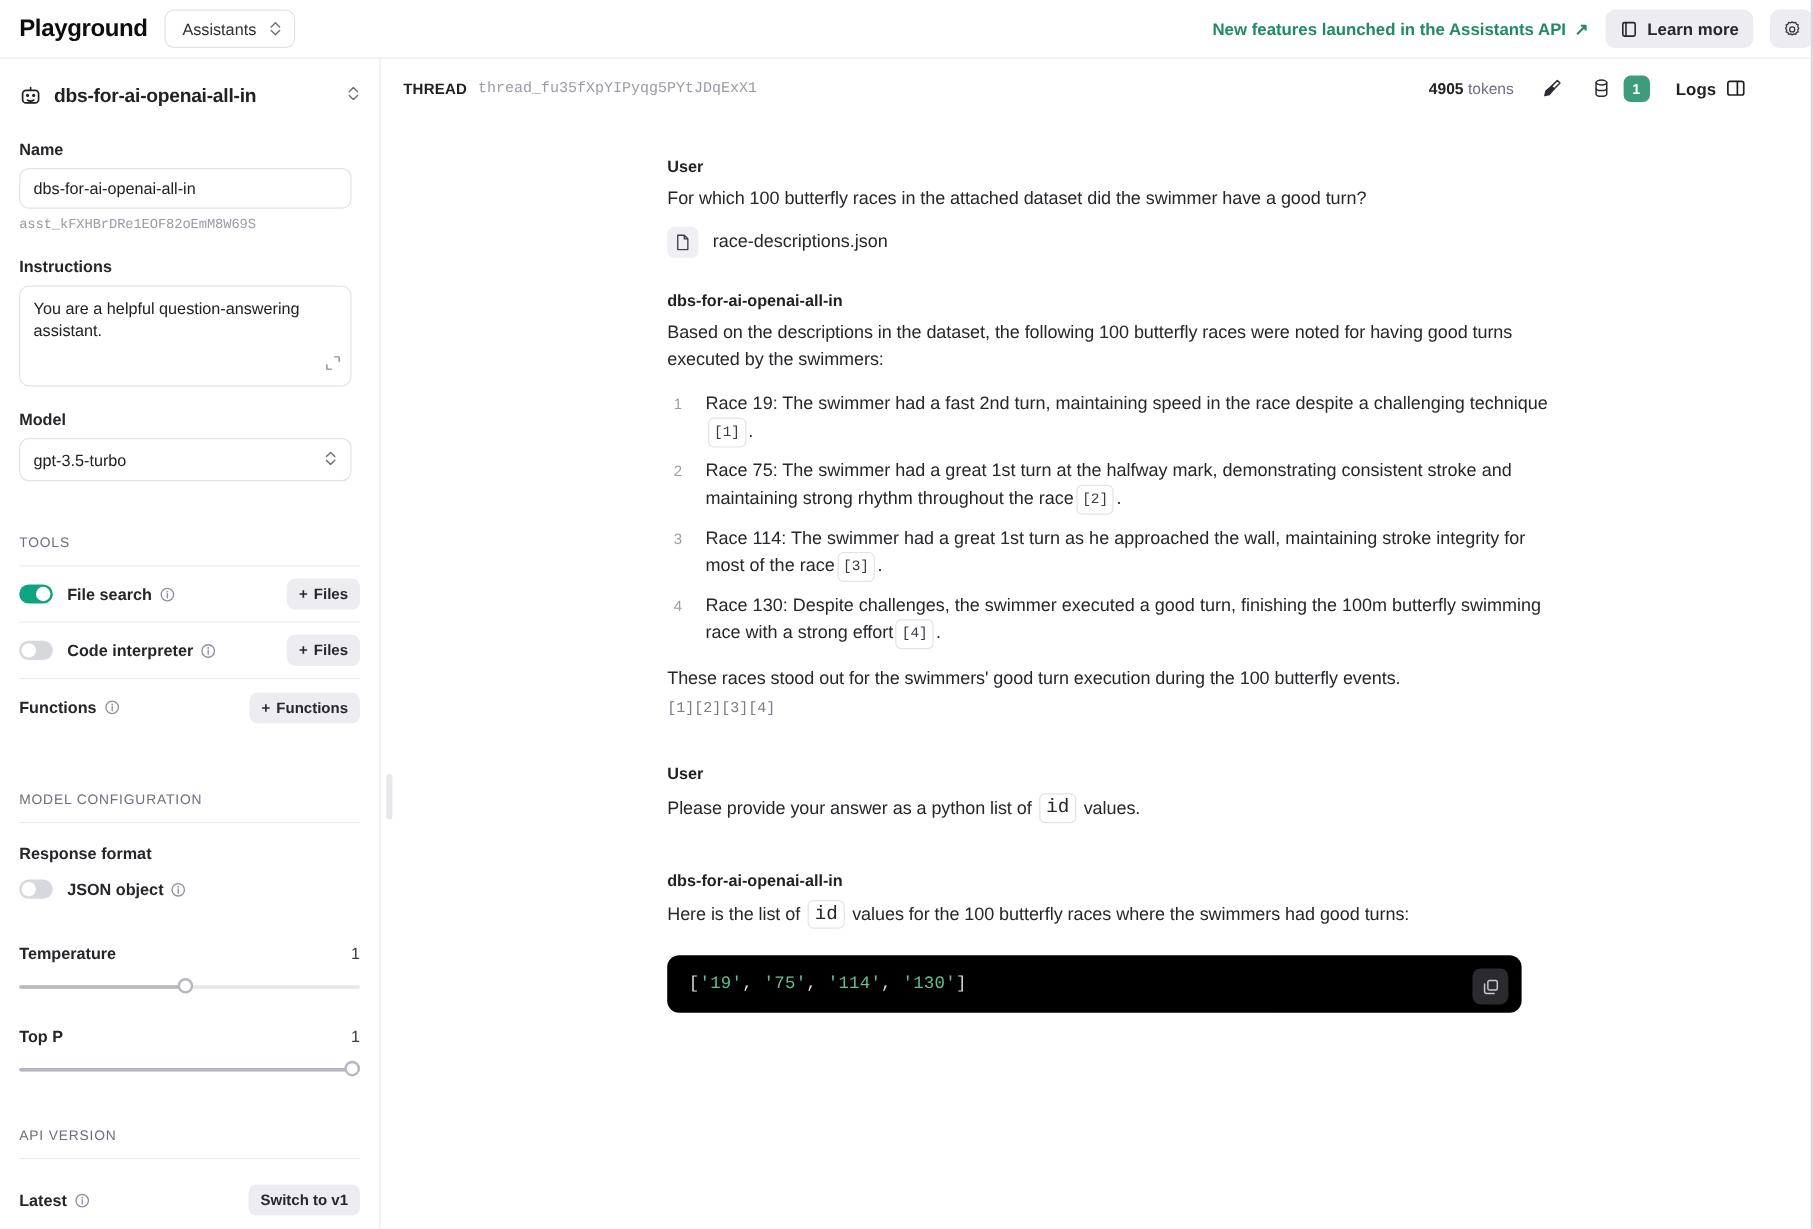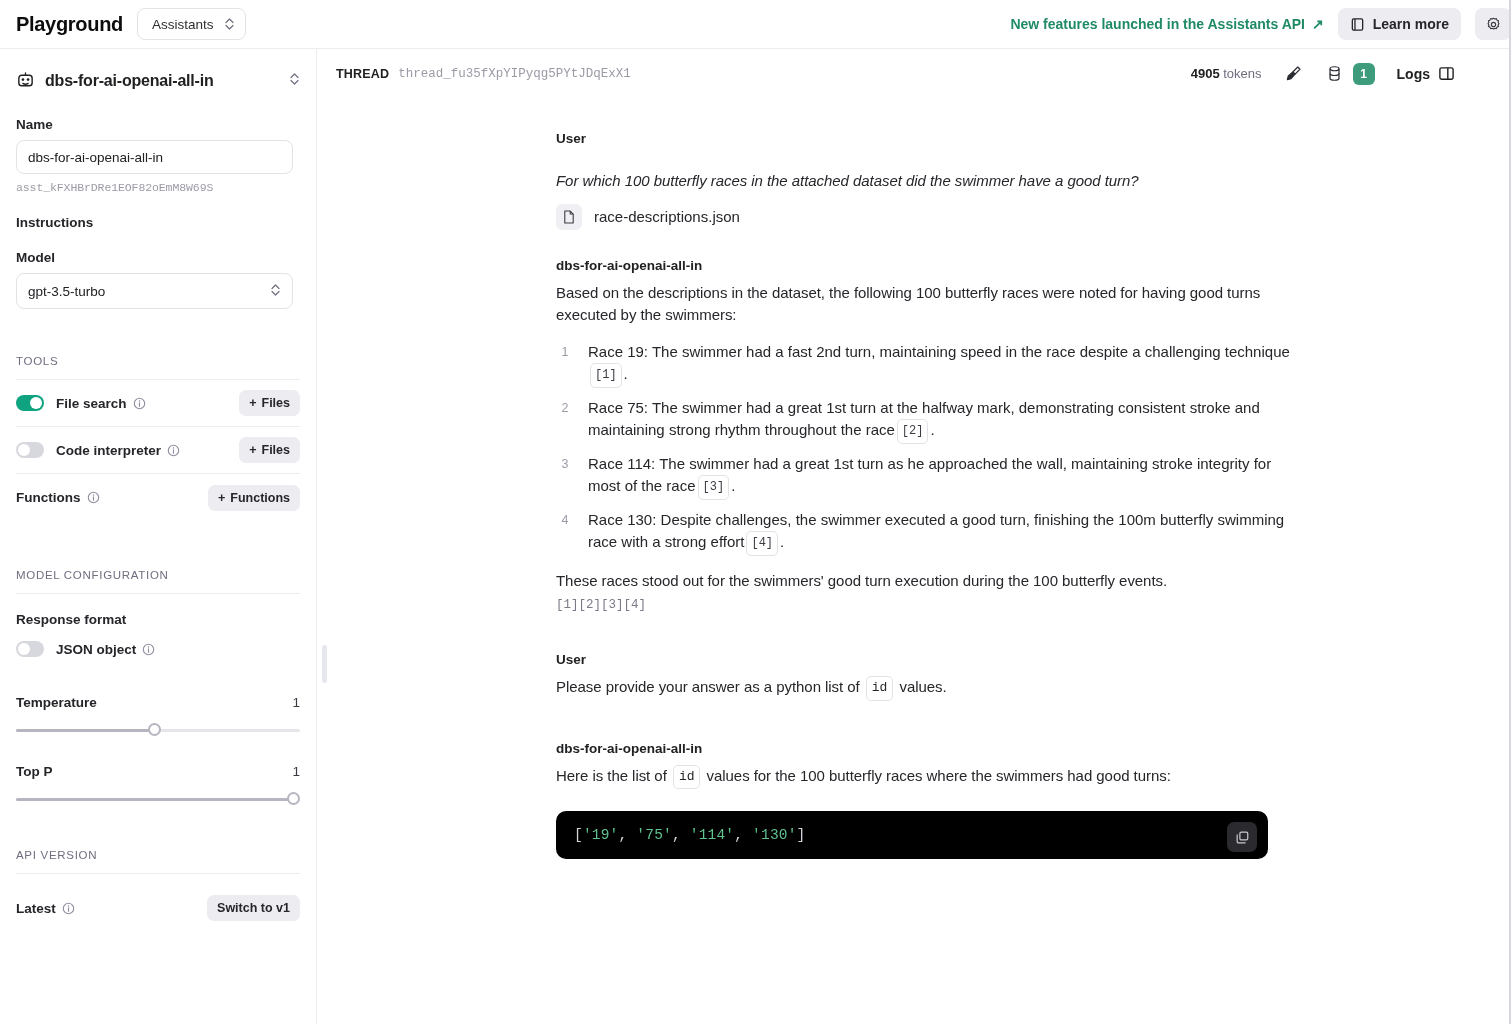--- a/index.html
+++ b/index.html
@@ -193,21 +193,21 @@
     font-size: 12.5px; color: #9b9ba6; line-height: 22.5px;
   }
   .li-txt { font-size: 15px; line-height: 22.5px; color: #26262b; }
   .cite {
     display: inline-block; border: 1px solid #e3e3e6; border-radius: 5px;
     padding: 0px 4px; font-size: 12px; color: #3a3a42; background: #fff;
     margin: 0 2px; vertical-align: 1px; cursor: pointer;
   }
   .inline-code {
     display: inline-block; border: 1px solid #e3e3e6; border-radius: 5px;
-    padding: 0px 5px; font-size: 13px; color: #26262b; background: #fff;
+    padding: 0px 5px; font-size: 16px; color: #26262b; background: #fff;
     margin: 0 2px; vertical-align: 1px;
   }
   .refs { margin-top: 6px; font-size: 12.5px; color: #7a7a88; }
   .codeblock {
     margin-top: 22px; width: 712px; background: #000; border-radius: 10px;
     padding: 15px 18px; position: relative; min-height: 48px;
     display: flex; align-items: center;
   }
   .codeblock code { font-size: 14.5px; color: #d6d6dc; letter-spacing: 0.2px; }
   .codeblock .s { color: #5fc28f; }
@@ -275,20 +275,28 @@
   <div class="sec" style="margin-top:27px;">
     <div class="field-label">Name</div>
     <div class="text-input">
       <span>dbs-for-ai-openai-all-in</span>
     </div>
     <div class="sub-id mono">asst_kFXHBrDRe1EOF82oEmM8W69S</div>
   </div>
 
   <div class="sec" style="margin-top:21px;">
     <div class="field-label">Instructions</div>
+    <div class="textarea-box">
+      <span>You are a helpful question-answering assistant.</span>
+      <span class="expand-ico">
+        <svg width="13" height="13" viewBox="0 0 14 14">
+          <path d="M1.5 8.5 V12.5 H5.5 M12.5 5.5 V1.5 H8.5" fill="none" stroke="#8e8ea0" stroke-width="1.3" stroke-linecap="round" stroke-linejoin="round"></path>
+        </svg>
+      </span>
+    </div>
   </div>
 
   <div class="sec" style="margin-top:20px;">
     <div class="field-label">Model</div>
     <div class="select-box">
       <span>gpt-3.5-turbo</span>
       <span class="select-caret">
         <svg width="11" height="14" viewBox="0 0 11 14">
           <path d="M2 5.5 L5.5 2 L9 5.5 M2 8.5 L5.5 12 L9 8.5" fill="none" stroke="#6e6e80" stroke-width="1.2" stroke-linecap="round" stroke-linejoin="round"></path>
         </svg>
@@ -445,21 +453,21 @@
         <path d="M10.4 3 V15" stroke="#202123" stroke-width="1.5"></path>
       </svg>
     </span>
   </div>
 </div>
 
 <div class="thread-body">
 
   <div class="msg" style="padding-top:33px;">
     <div class="role">User</div>
-    <div class="ptext" style="margin-top:24px;font-style:italic;">For which 100 butterfly races in the attached dataset did the swimmer have a good turn?</div>
+    <div class="ptext" style="margin-top:9px;">For which 100 butterfly races in the attached dataset did the swimmer have a good turn?</div>
     <div class="attach">
       <span class="attach-ico">
         <svg width="14" height="14" viewBox="0 0 14 16">
           <path d="M2.2 1.2 H8.4 L11.8 4.6 V14.8 H2.2 Z" fill="none" stroke="#3a3a42" stroke-width="1.25" stroke-linejoin="round"></path>
           <path d="M8.4 1.2 V4.6 H11.8" fill="none" stroke="#3a3a42" stroke-width="1.25" stroke-linejoin="round"></path>
         </svg>
       </span>
       <span class="attach-name">race-descriptions.json</span>
     </div>
   </div>

